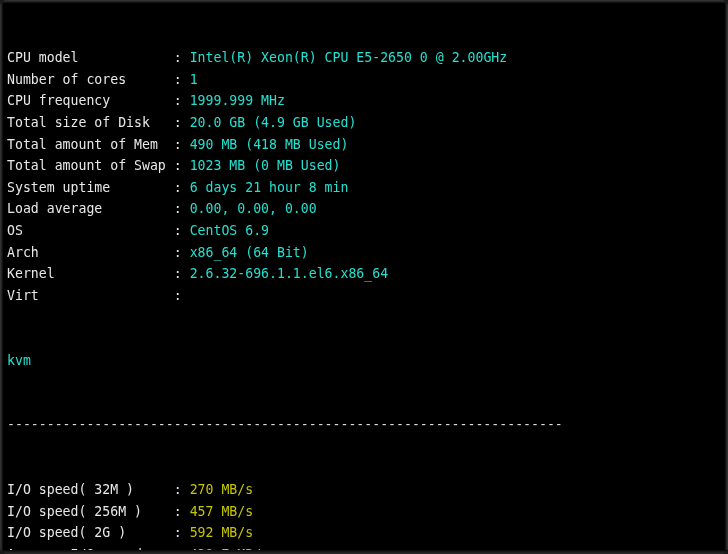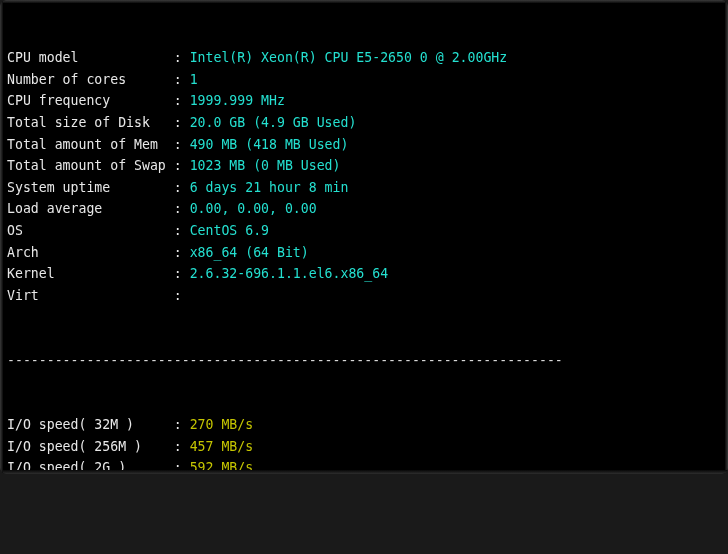--- a/index.html
+++ b/index.html
@@ -3,21 +3,21 @@
 <meta charset="utf-8">
 <style>
   html, body {
     margin: 0;
     padding: 0;
     background: #1a1a1a;
   }
   #terminal {
     position: relative;
     width: 728px;
-    height: 474px;
+    height: 554px;
     background: #000000;
     border-radius: 6px;
     overflow: hidden;
     box-sizing: border-box;
     font-family: "DejaVu Sans Mono", "Liberation Mono", monospace;
     font-size: 13.2px;
     line-height: 21.6px;
     letter-spacing: 0px;
   }
   
@@ -76,19 +76,20 @@
 </style>
 </head>
 <body>
 
 <div id="terminal">
   <div class="edge-right"></div>
   <div class="edge-bottom"></div>
 
   <div class="screen">
     <div id="sysinfo-block"><div class="line"><span class="label">CPU model            </span><span class="colon">: </span><span class="val">Intel(R) Xeon(R) CPU E5-2650 0 @ 2.00GHz</span></div><div class="line"><span class="label">Number of cores      </span><span class="colon">: </span><span class="val">1</span></div><div class="line"><span class="label">CPU frequency        </span><span class="colon">: </span><span class="val">1999.999 MHz</span></div><div class="line"><span class="label">Total size of Disk   </span><span class="colon">: </span><span class="val">20.0 GB (4.9 GB Used)</span></div><div class="line"><span class="label">Total amount of Mem  </span><span class="colon">: </span><span class="val">490 MB (418 MB Used)</span></div><div class="line"><span class="label">Total amount of Swap </span><span class="colon">: </span><span class="val">1023 MB (0 MB Used)</span></div><div class="line"><span class="label">System uptime        </span><span class="colon">: </span><span class="val">6 days 21 hour 8 min</span></div><div class="line"><span class="label">Load average         </span><span class="colon">: </span><span class="val">0.00, 0.00, 0.00</span></div><div class="line"><span class="label">OS                   </span><span class="colon">: </span><span class="val">CentOS 6.9</span></div><div class="line"><span class="label">Arch                 </span><span class="colon">: </span><span class="val">x86_64 (64 Bit)</span></div><div class="line"><span class="label">Kernel               </span><span class="colon">: </span><span class="val">2.6.32-696.1.1.el6.x86_64</span></div><div class="line"><span class="label">Virt                 </span><span class="colon">: </span><span class="val"></span></div></div>
+    <div class="line"><span class="val">kvm</span></div>
     <div class="line"><span class="divider">----------------------------------------------------------------------</span></div>
     <div id="iospeed-block"><div class="line"><span class="label">I/O speed( 32M )     </span><span class="colon">: </span><span class="io">270 MB/s</span></div><div class="line"><span class="label">I/O speed( 256M )    </span><span class="colon">: </span><span class="io">457 MB/s</span></div><div class="line"><span class="label">I/O speed( 2G )      </span><span class="colon">: </span><span class="io">592 MB/s</span></div><div class="line"><span class="label">Average I/O speed    </span><span class="colon">: </span><span class="io">439.7 MB/s</span></div></div>
     
     
     
   </div>
 </div>
 
 </body></html>

